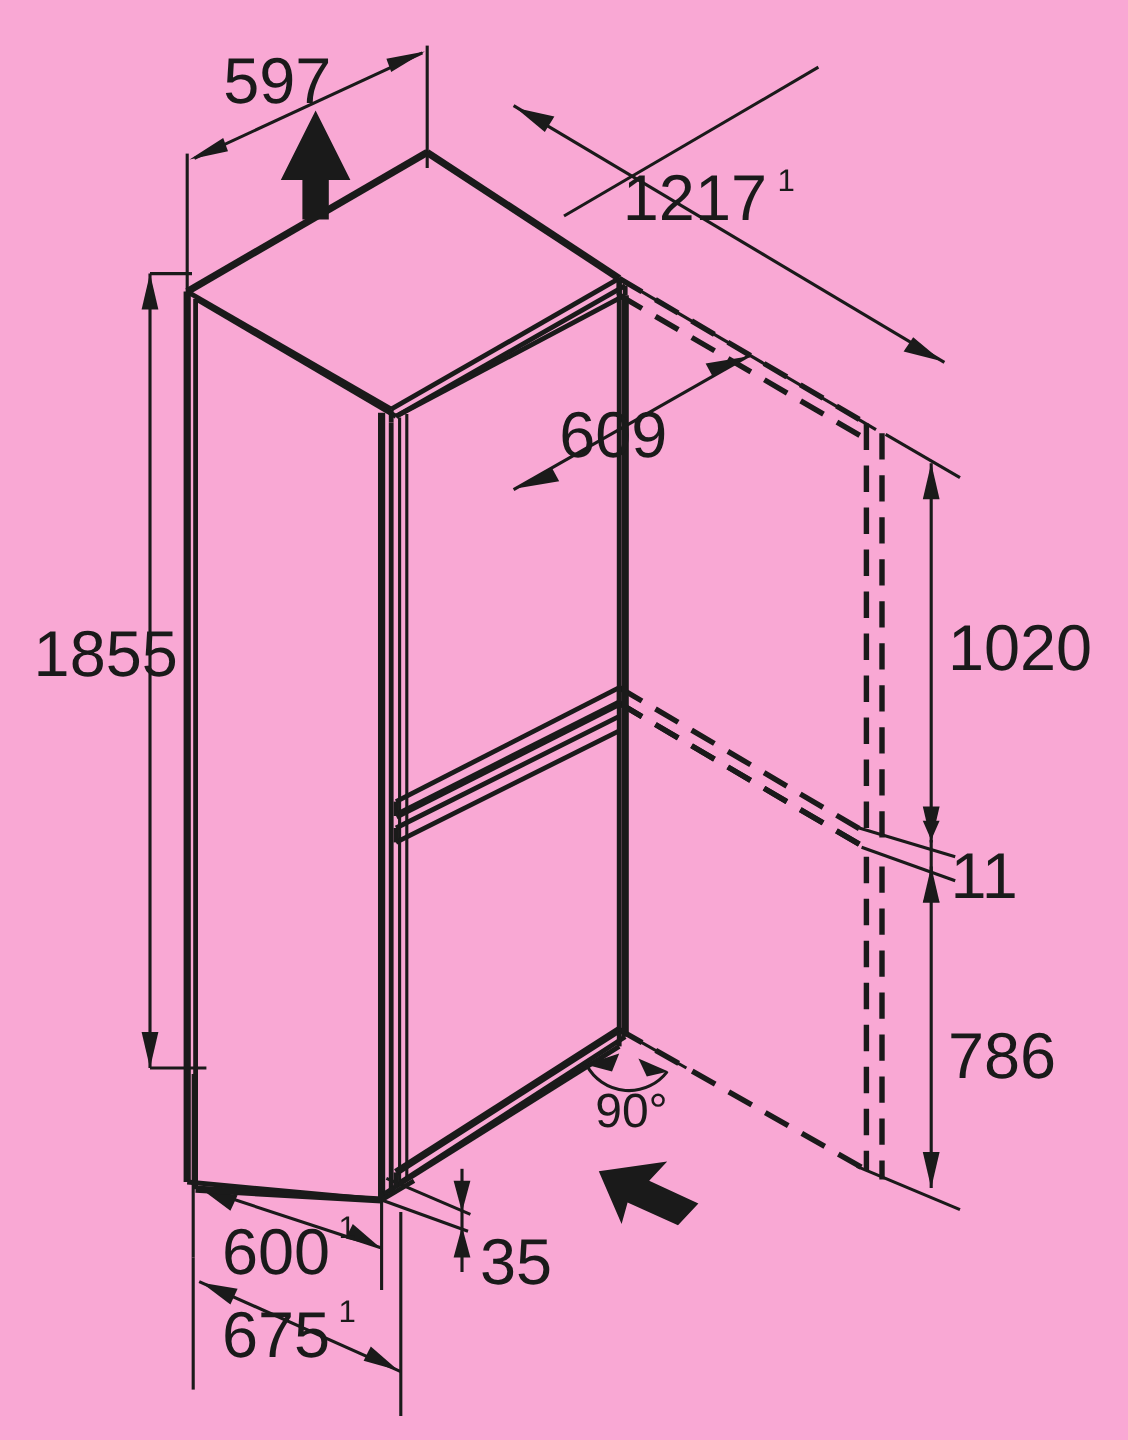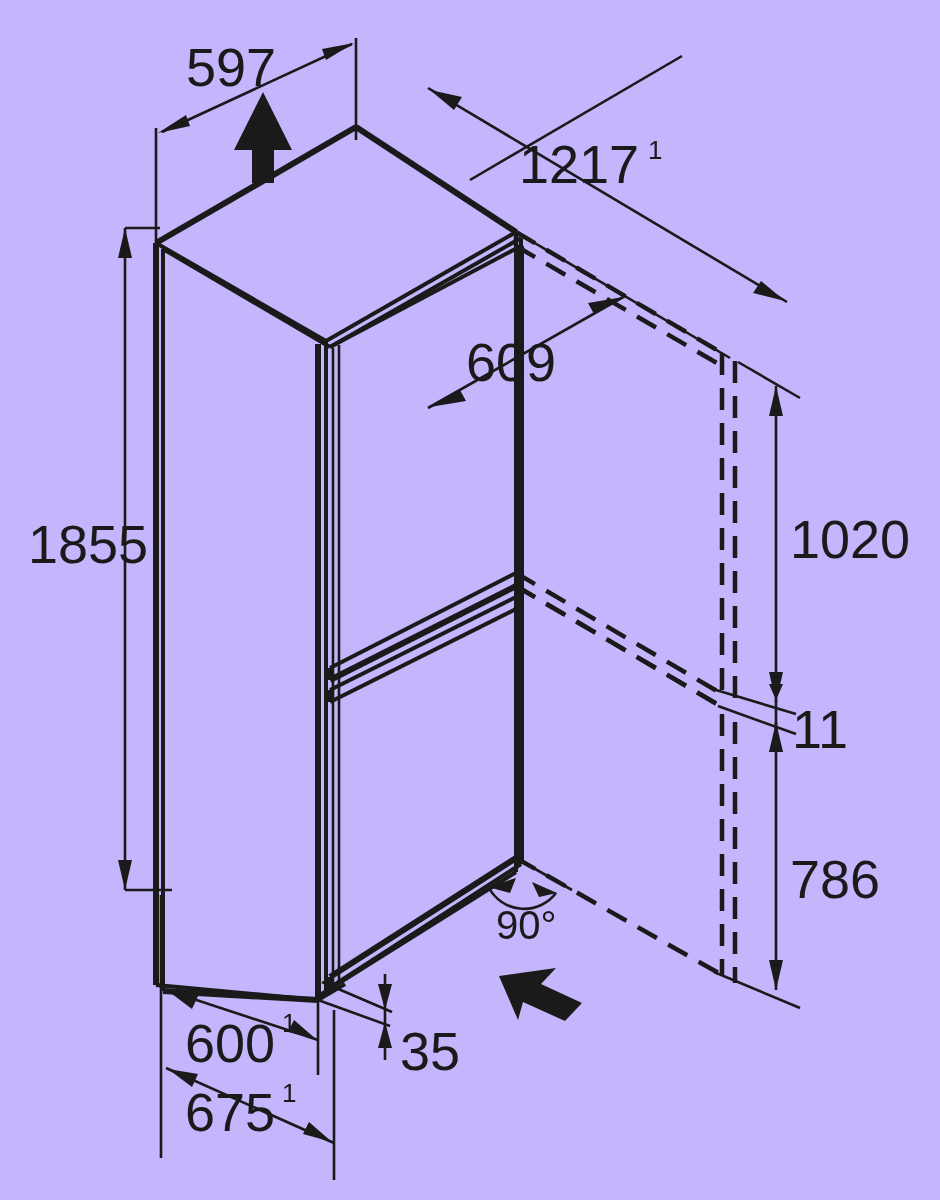--- a/index.html
+++ b/index.html
@@ -7,21 +7,21 @@
     padding: 0;
     background: #ffffff;
   }
   body {
     font-family: "Liberation Sans", sans-serif;
   }
   #sheet {
     position: relative;
     width: 940px;
     height: 1200px;
-    background: #c4b5fd;
+    background: #f9a8d4;
     overflow: hidden;
     text-align: right;
   }
   #drawing {
     position: absolute;
     left: 0;
     top: 0;
     width: 940px;
     height: 1200px;
   }

